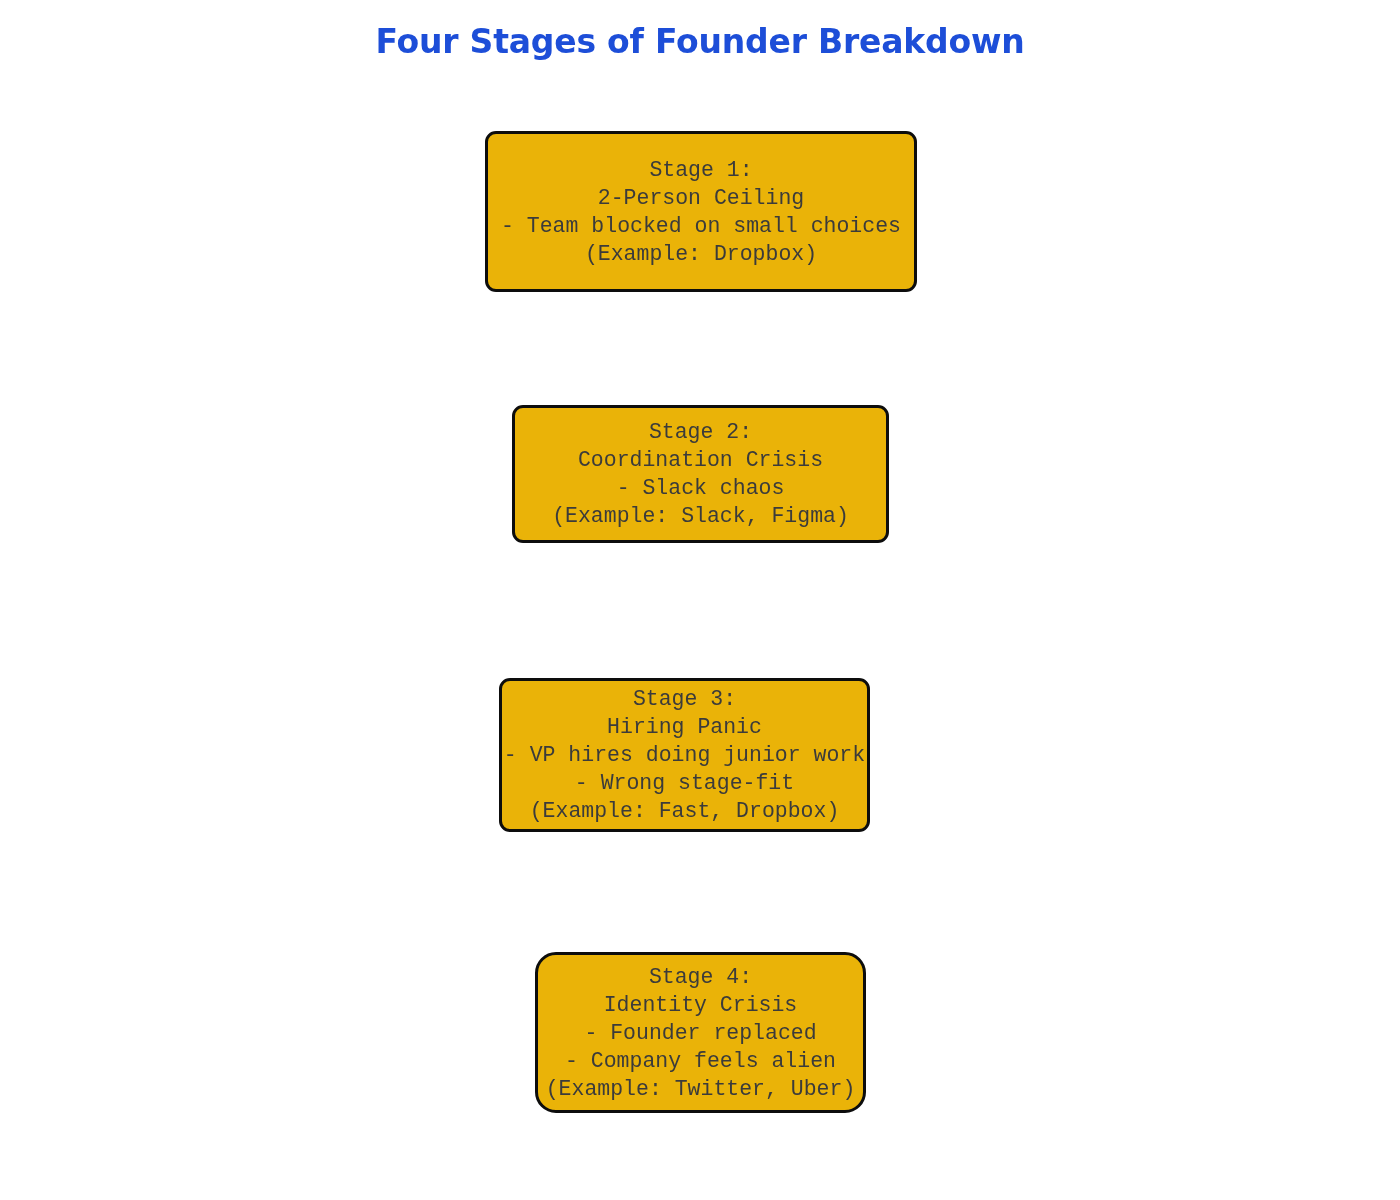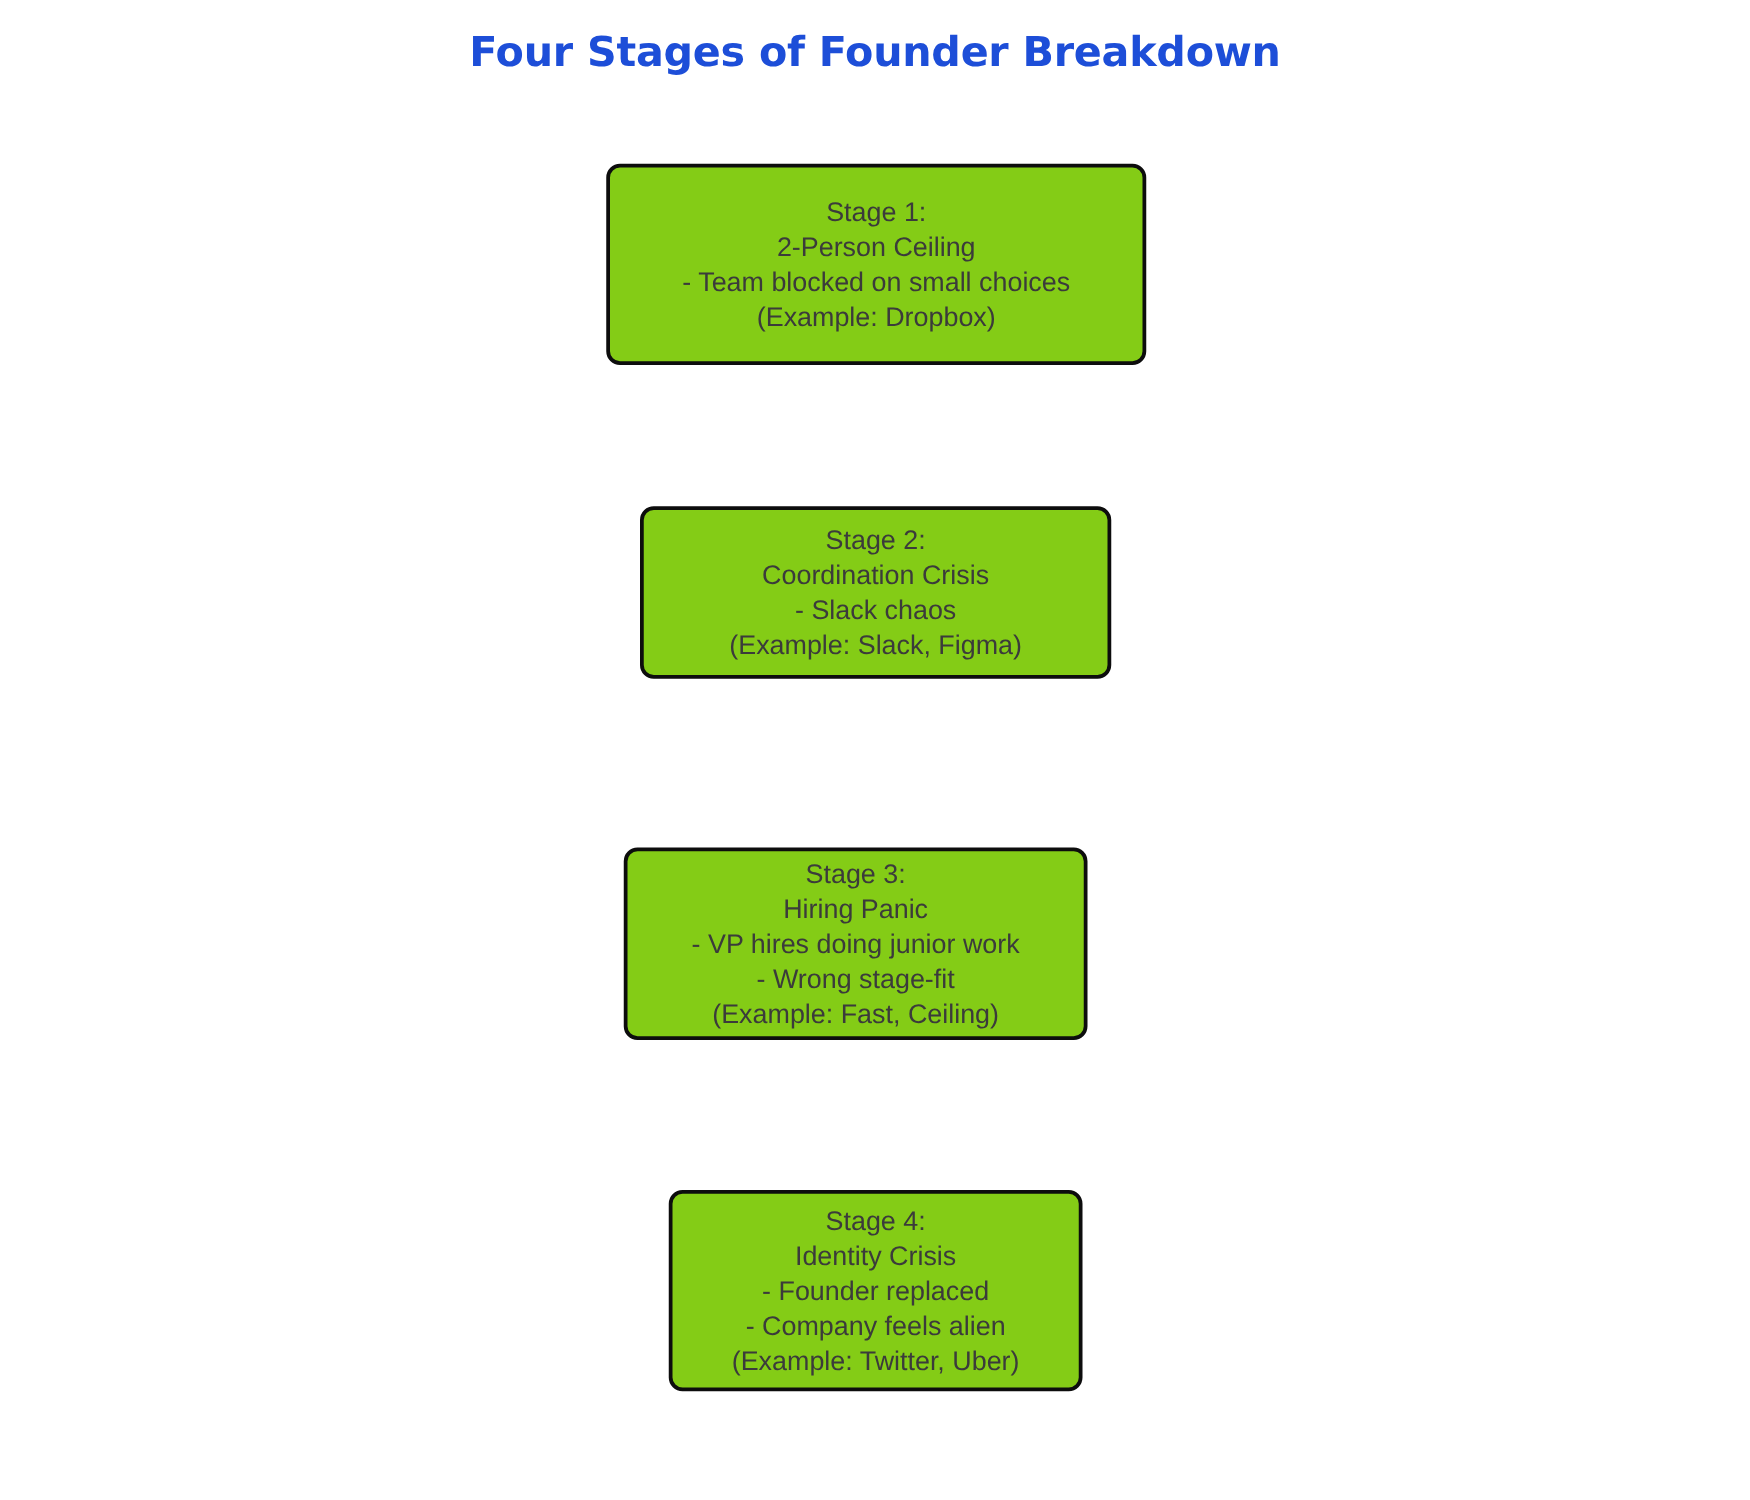--- a/index.html
+++ b/index.html
@@ -27,45 +27,45 @@
     font-family: "DejaVu Sans", sans-serif;
     font-size: 33px;
     font-weight: bold;
     color: #1d4ed8;
     letter-spacing: -0.2px;
     white-space: pre;
   }
   .stage-node {
     position: absolute;
     box-sizing: border-box;
-    background: #84cc16;
+    background: #eab308;
     border: 3px solid #0d0d0d;
     border-radius: 11px;
     display: flex;
     flex-direction: column;
     align-items: center;
     justify-content: center;
     color: #3b3b3b;
-    font-family: Liberation Sans, sans-serif;
+    font-family: Liberation Mono, monospace;
     font-size: 21.5px;
     line-height: 28px;
     text-align: center;
     white-space: pre;
   }
   .stage-line {
     display: block;
     width: 100%;
     text-align: center;
     white-space: pre;
   }
   
   #node-1 { left: 485px; top: 131px; width: 432px; height: 161px; }
   #node-2 { left: 512px; top: 405px; width: 377px; height: 138px; }
   #node-3 { left: 499px; top: 678px; width: 371px; height: 154px; }
-  #node-4 { left: 535px; top: 952px; width: 331px; height: 161px; }
+  #node-4 { left: 535px; top: 952px; width: 331px; height: 161px; border-radius: 21px; }
 </style>
 </head>
 <body>
 
 <div class="canvas">
 
   <div class="diagram-title">Four Stages of Founder Breakdown</div>
 
   <div class="stage-node" id="node-1">
     <span class="stage-line">Stage 1:</span>
@@ -79,21 +79,21 @@
     <span class="stage-line">Coordination Crisis</span>
     <span class="stage-line">- Slack chaos</span>
     <span class="stage-line">(Example: Slack, Figma)</span>
   </div>
 
   <div class="stage-node" id="node-3">
     <span class="stage-line">Stage 3:</span>
     <span class="stage-line">Hiring Panic</span>
     <span class="stage-line">- VP hires doing junior work</span>
     <span class="stage-line">- Wrong stage-fit</span>
-    <span class="stage-line">(Example: Fast, Ceiling)</span>
+    <span class="stage-line">(Example: Fast, Dropbox)</span>
   </div>
 
   <div class="stage-node" id="node-4">
     <span class="stage-line">Stage 4:</span>
     <span class="stage-line">Identity Crisis</span>
     <span class="stage-line">- Founder replaced</span>
     <span class="stage-line">- Company feels alien</span>
     <span class="stage-line">(Example: Twitter, Uber)</span>
   </div>
 

